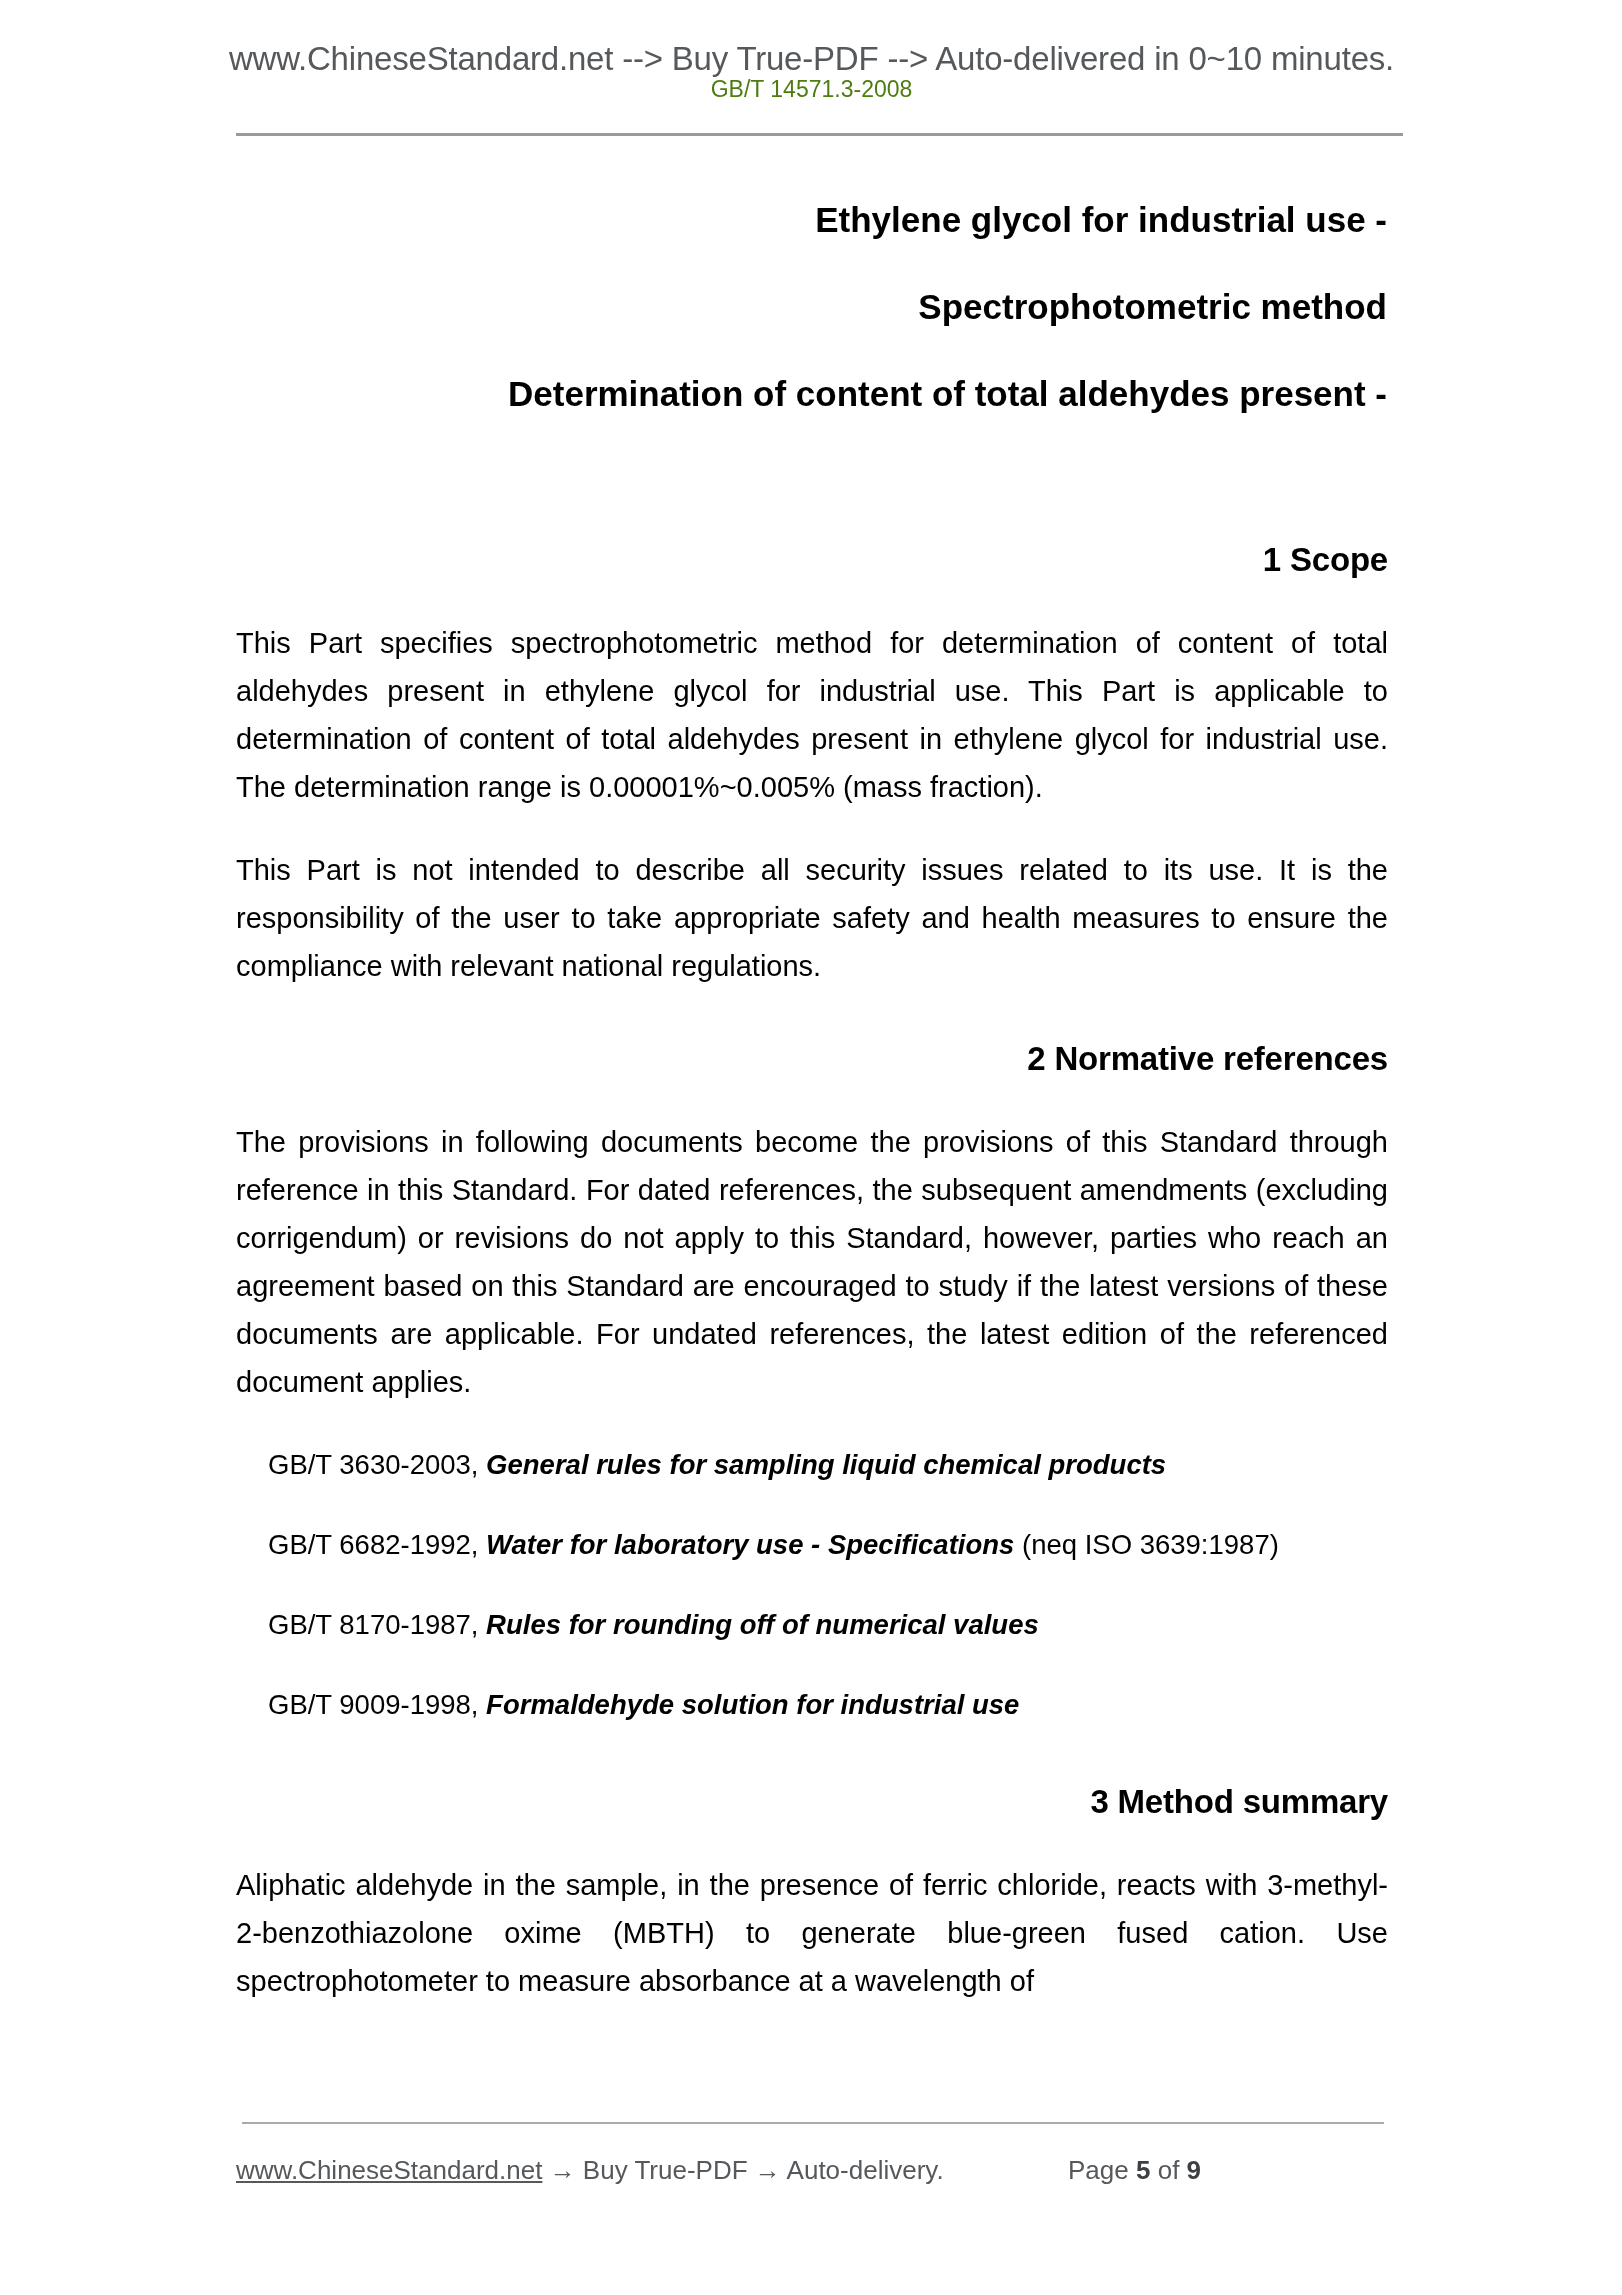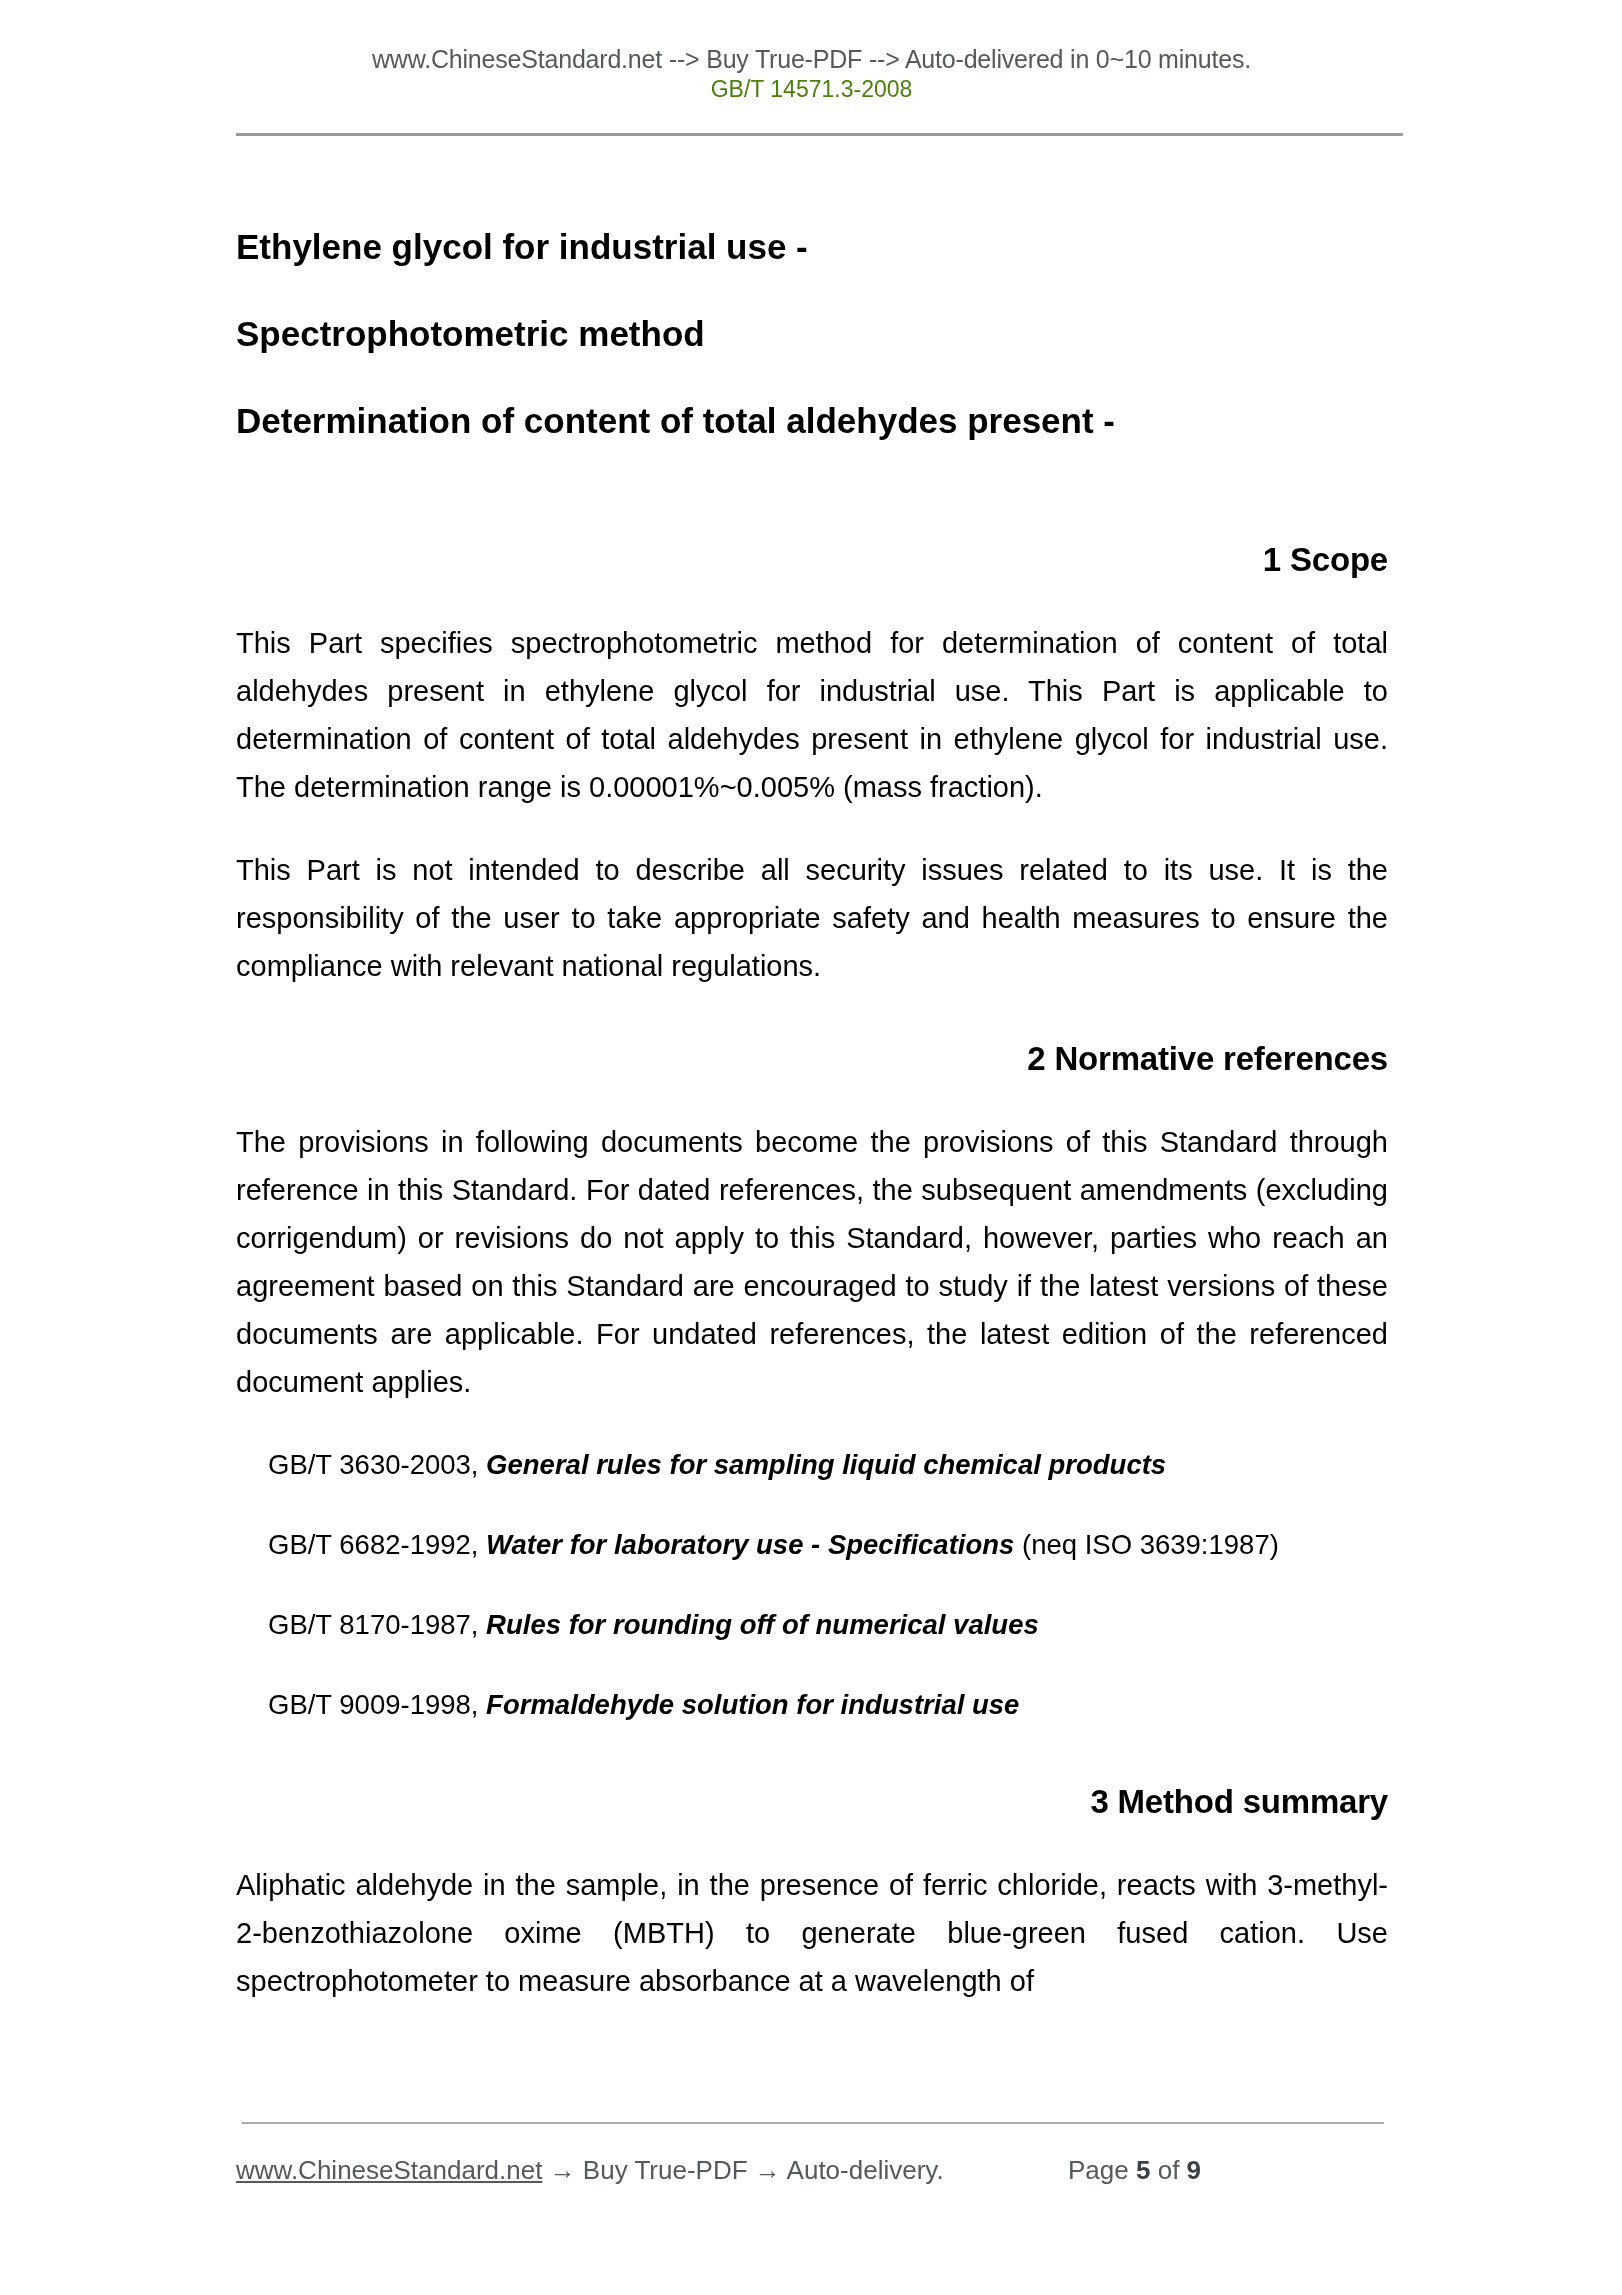--- a/index.html
+++ b/index.html
@@ -24,21 +24,21 @@
 
   
   .page-header {
     position: absolute;
     top: 40px;
     left: 0;
     width: 1623px;
     text-align: center;
   }
   .header-line1 {
-    font-size: 25px;
+    font-size: 33px;
     line-height: 38px;
     color: #55595c;
     letter-spacing: -0.2px;
     white-space: nowrap;
   }
   .header-line2 {
     font-size: 23px;
     line-height: 28px;
     color: #4d7c0f;
     margin-top: -3.3px;
@@ -49,24 +49,24 @@
     top: 133px;
     left: 236px;
     width: 1167px;
     height: 2.5px;
     background: #9a9a9a;
   }
 
   
   .doc-title {
     position: absolute;
-    top: 203px;
+    top: 176px;
     left: 236px;
     width: 1151px;
-    text-align: left;
+    text-align: right;
   }
   .doc-title .tline {
     font-size: 35px;
     font-weight: bold;
     line-height: 87px;
     color: #000000;
   }
 
   
   .content {

